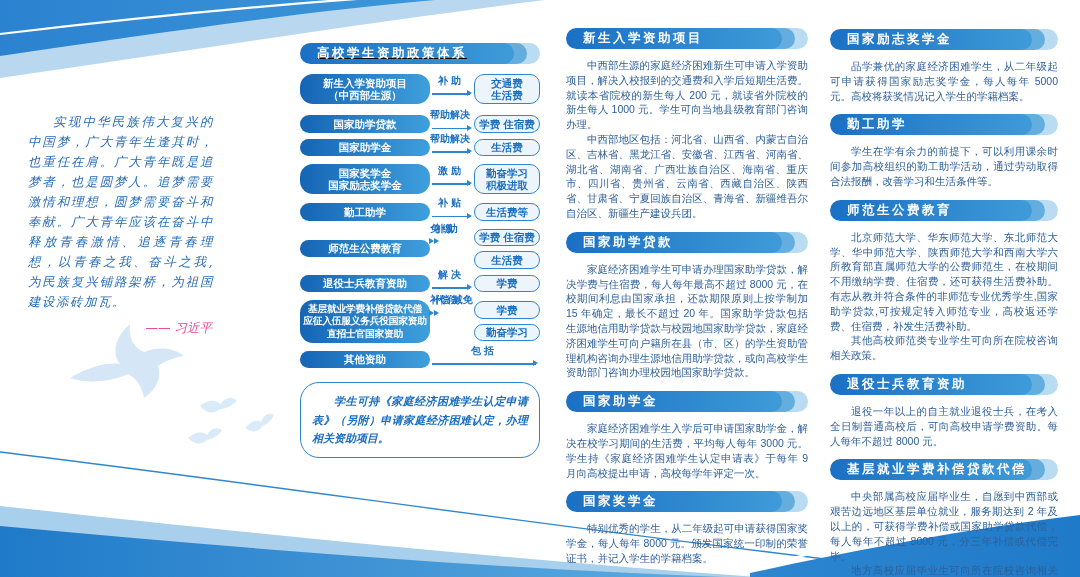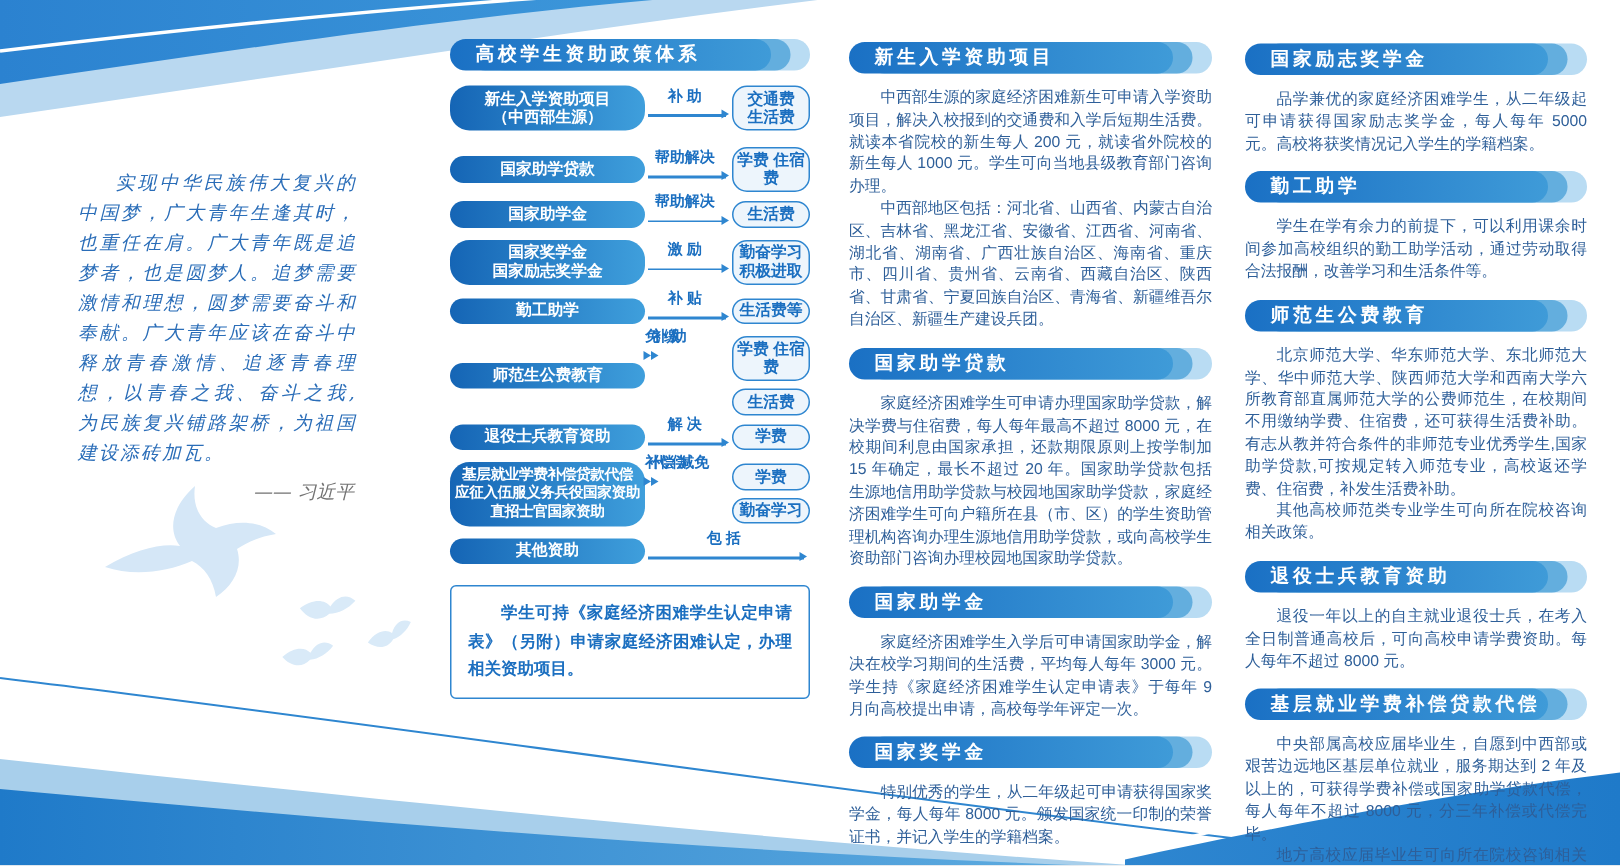--- a/index.html
+++ b/index.html
@@ -1,63 +1,63 @@
 <!DOCTYPE html>
 <html><head>
 <meta charset="utf-8">
 <style>
   html,body{margin:0;padding:0;background:#e8e8e8;}
   .page{position:relative;width:1080px;height:577px;background:#ffffff;overflow:hidden;
         font-family:"Liberation Sans",sans-serif;}
   .decor{position:absolute;pointer-events:none;}
   
-  .quote-panel{position:absolute;left:52px;top:112px;width:186px;}
+  .quote-panel{position:absolute;left:28px;top:112px;width:186px;}
   .quote{color:#2a6db8;font-family:"DejaVu Serif",serif;font-style:italic;
          font-size:12.5px;line-height:20px;letter-spacing:1.5px;text-align:justify;
          text-indent:2em;margin:0;}
-  .attr{color:#737373;font-family:"DejaVu Serif",serif;font-style:italic;
+  .attr{color:#ec4899;font-family:"DejaVu Serif",serif;font-style:italic;
         font-size:12.5px;margin-top:8px;text-align:right;padding-right:2px;}
   
   .banner{position:relative;height:21px;margin-bottom:9px;}
   .bn-light{position:absolute;top:0;bottom:0;left:26px;right:0;background:#b9dcf3;border-radius:11px;}
   .bn-mid{position:absolute;top:0;bottom:0;left:13px;right:13px;background:#63aede;border-radius:11px;}
   .bn-main{position:absolute;top:0;bottom:0;left:0;right:26px;
            background:linear-gradient(90deg,#1a70c4,#3f9bd8);border-radius:11px;}
   .bn-label{position:relative;z-index:1;display:block;color:#fff;font-weight:bold;
             font-size:12.5px;letter-spacing:2.5px;line-height:21px;padding-left:17px;}
   
   .para{color:#2e5f99;font-size:10.5px;line-height:14.8px;text-align:justify;
         text-indent:2em;margin:0;}
   .section{margin-bottom:11px;}
   
   .panel2{position:absolute;left:300px;top:26px;width:240px;}
-  .panel2 .banner{margin-top:0;}
+  .panel2 .banner{margin-top:17px;text-decoration:underline;}
   .frow{display:flex;align-items:center;}
   .fsrc{width:130px;min-height:17px;background:linear-gradient(90deg,#1565b5,#3f9fdc);
         border-radius:13px;color:#fff;font-size:10.5px;font-weight:bold;text-align:center;
         line-height:12.5px;padding:2.5px 3px;box-sizing:border-box;white-space:pre-line;
         display:flex;align-items:center;justify-content:center;flex:none;}
   .fsrc-sm{font-size:9.8px;letter-spacing:-0.3px;}
-  .ftgt{width:52px;min-height:17px;background:#edf5fc;border:1.2px solid #2e86d0;
+  .ftgt{width:66px;min-height:17px;background:#edf5fc;border:1.2px solid #2e86d0;
         border-radius:10px;color:#1b6fc0;font-size:10.5px;font-weight:bold;text-align:center;
         line-height:12.5px;padding:1.5px 2px;box-sizing:border-box;white-space:pre-line;
         display:flex;align-items:center;justify-content:center;flex:none;}
   .fconn{flex:1;position:relative;height:17px;align-self:center;}
   .flabel{position:absolute;left:0;right:5px;top:-7px;text-align:center;color:#1b6fc0;
           font-size:10px;font-weight:bold;white-space:nowrap;}
   .fline{position:absolute;left:2px;right:4px;bottom:3px;height:1.5px;background:#2e86d0;}
   .fline::after{content:"";position:absolute;right:-2px;top:-3px;width:0;height:0;
         border-left:5px solid #2e86d0;border-top:3.5px solid transparent;
         border-bottom:3.5px solid transparent;}
   .fconn2{flex:1;align-self:stretch;display:flex;gap:5px;justify-content:flex-start;}
   .fbr{position:relative;height:17px;}
   .ftcol{display:flex;flex-direction:column;gap:5px;flex:none;}
-  .notebox{border:1.5px solid #2e86d0;border-radius:4px;padding:9px 11px;margin-top:14px;
+  .notebox{border:1.5px solid #2e86d0;border-radius:19px;padding:9px 11px;margin-top:14px;
         color:#1b6fc0;font-size:11px;font-weight:bold;line-height:18.5px;text-align:justify;
-        text-indent:2em;}
+        text-indent:2em;font-style:italic;}
   
   .panel3{position:absolute;left:566px;top:28px;width:242px;}
   .panel4{position:absolute;left:830px;top:29px;width:228px;}
 </style>
 </head>
 <body>
 
 <div class="page">
 
   <svg class="decor" style="left:0;top:0;width:560px;height:112px;" viewBox="0 0 560 112" preserveAspectRatio="none">

